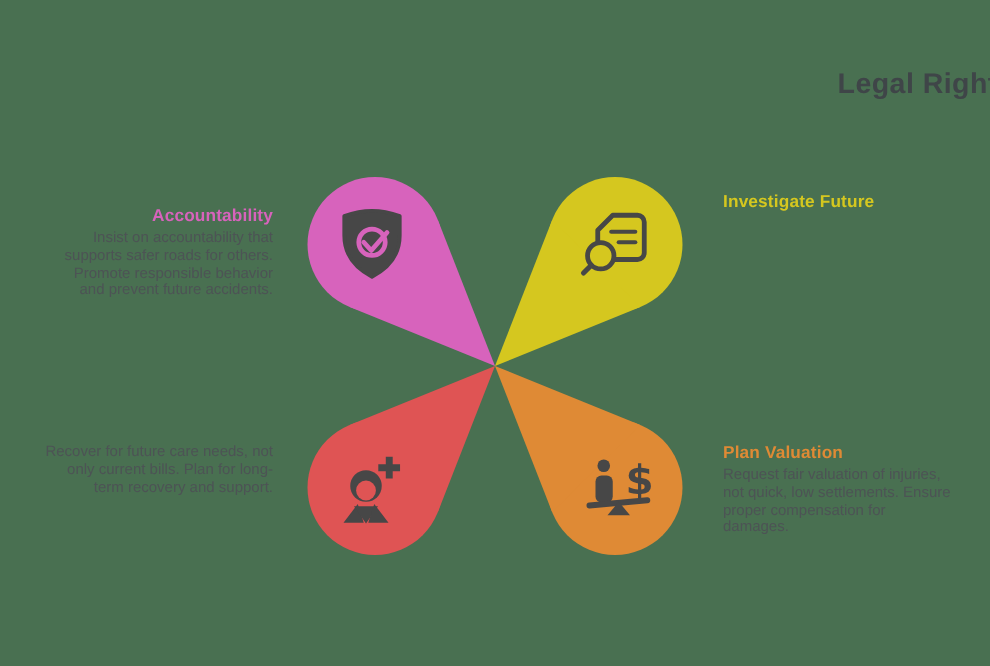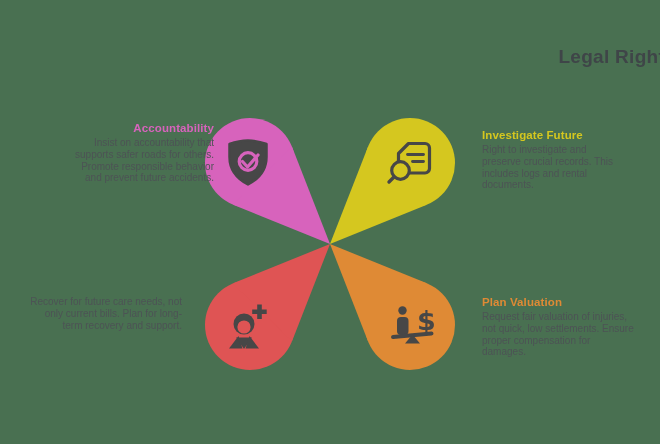--- a/index.html
+++ b/index.html
@@ -8,21 +8,21 @@
     font-family:"Liberation Sans", sans-serif;
   }
   .main-title {
     position:absolute; top:46px; left:16px; width:100%; margin:0;
     text-align:right; font-size:19px; font-weight:bold; letter-spacing:0.3px;
   }
   .pinwheel { position:absolute; left:0; top:0; }
   .info { position:absolute; }
   .info h2 { margin:0 0 3px 0; font-size:11.5px; font-weight:bold; letter-spacing:0.1px; }
   .info p  { margin:0; font-size:10px; line-height:11.8px; font-weight:normal; }
-  .info.tl { left:37px;  top:122px; width:145px; text-align:right;margin-left:32px; }
+  .info.tl { left:37px;  top:138px; width:145px; text-align:right; }
   .info.tr { left:482px; top:129px; width:146px; text-align:left;  }
   .info.bl { left:30px;  top:296px; width:152px; text-align:right; }
   .info.br { left:482px; top:296px; width:152px; text-align:left;  }
 </style>
 </head>
 <body>
 
 <div class="canvas" style="background-color: rgb(73, 112, 81);">
 
   <h1 class="main-title" style="color: rgb(63, 69, 72);">Legal Rights</h1>
@@ -77,21 +77,20 @@
     </g>
   </svg>
 
   <div class="info tl">
     <h2 style="color: rgb(215, 99, 188);">Accountability</h2>
     <p style="color: rgb(77, 83, 85);">Insist on accountability that supports safer roads for others. Promote responsible behavior and prevent future accidents.</p>
   </div>
 
   <div class="info tr">
     <h2 style="color: rgb(213, 199, 31);">Investigate Future</h2>
-    <p style="color: rgb(77, 83, 85);">Right to investigate and preserve crucial records. This includes logs and rental documents.</p>
   </div>
 
   <div class="info bl">
     <p style="color: rgb(77, 83, 85);">Recover for future care needs, not only current bills. Plan for long-term recovery and support.</p>
   </div>
 
   <div class="info br">
     <h2 style="color: rgb(223, 138, 53);">Plan Valuation</h2>
     <p style="color: rgb(77, 83, 85);">Request fair valuation of injuries, not quick, low settlements. Ensure proper compensation for damages.</p>
   </div>

